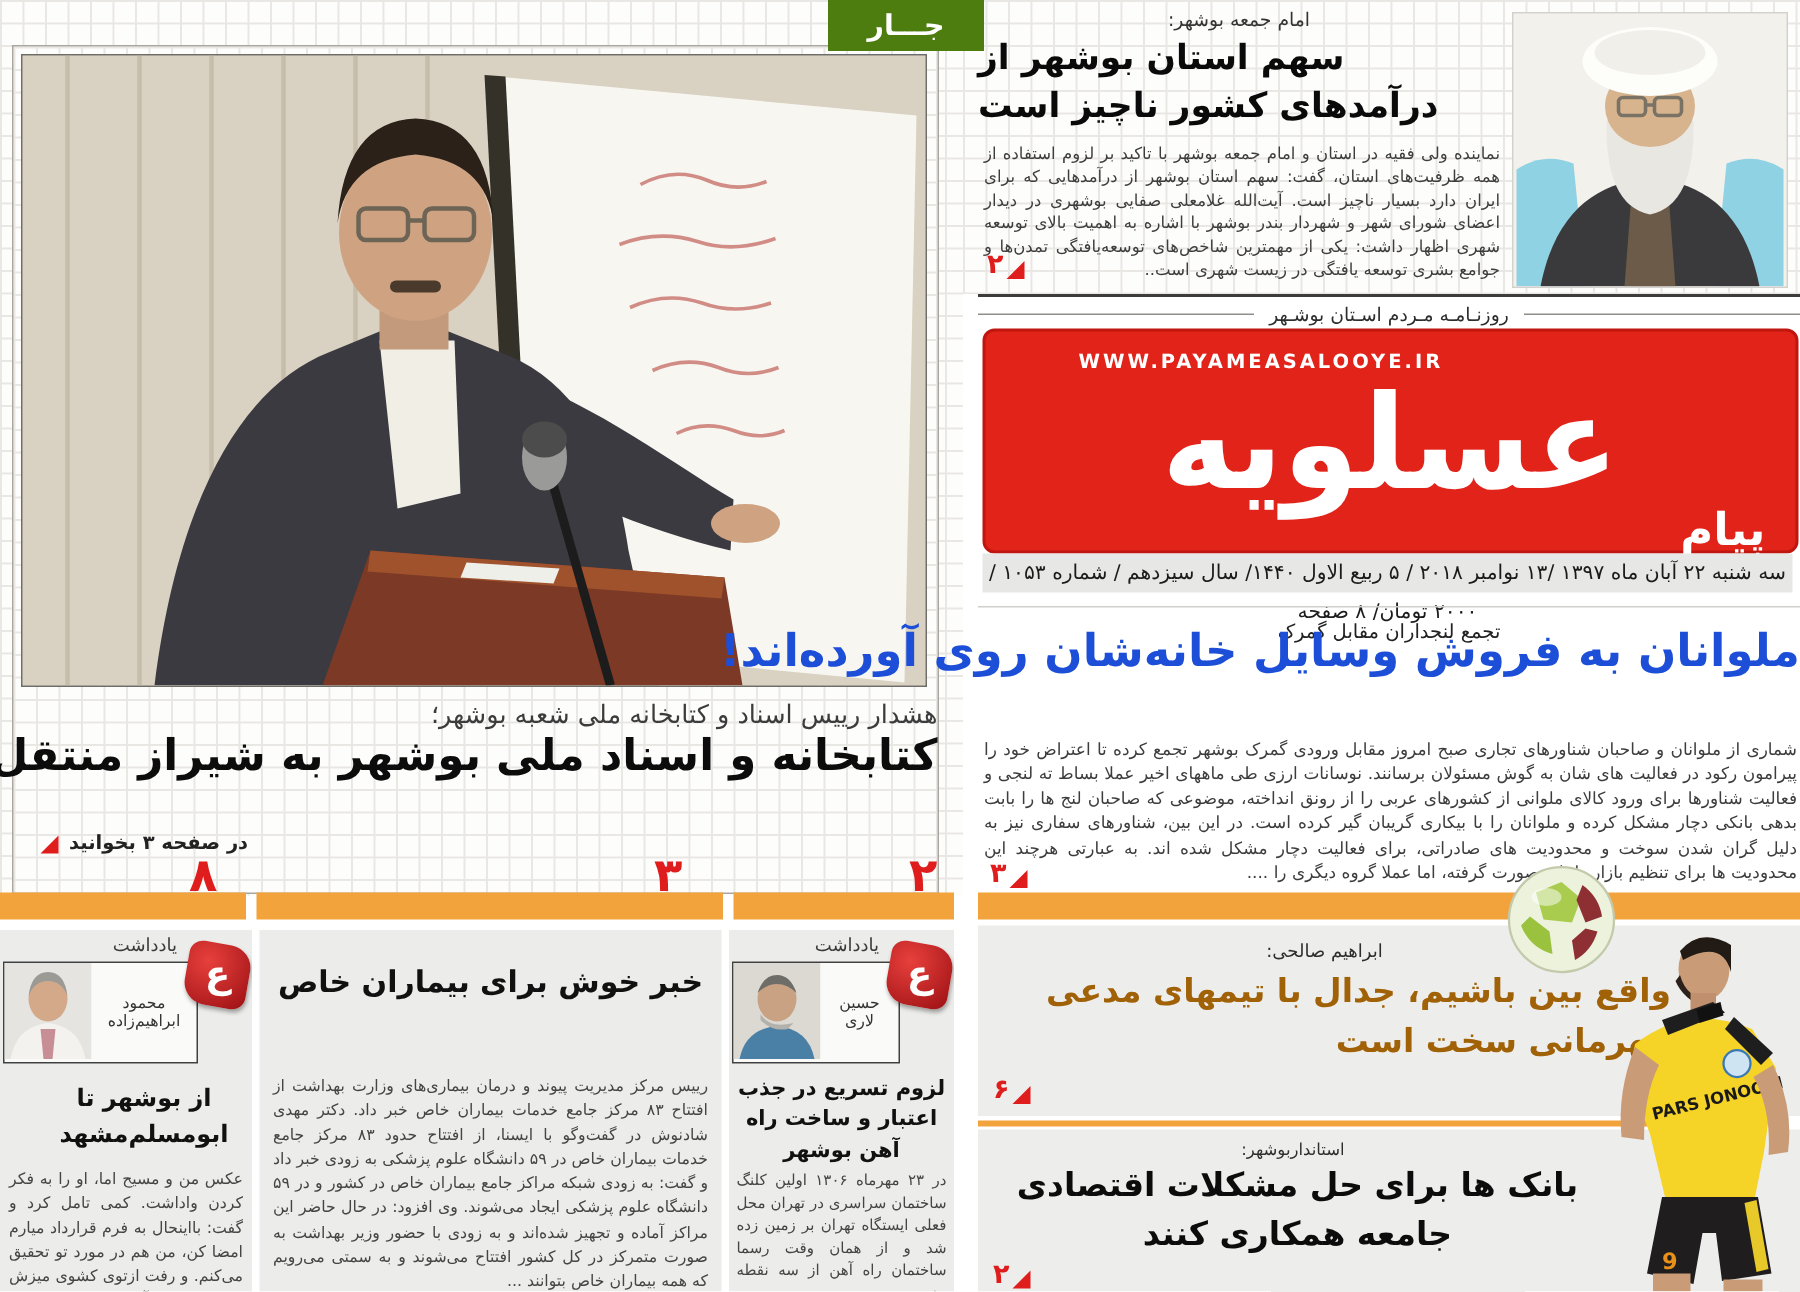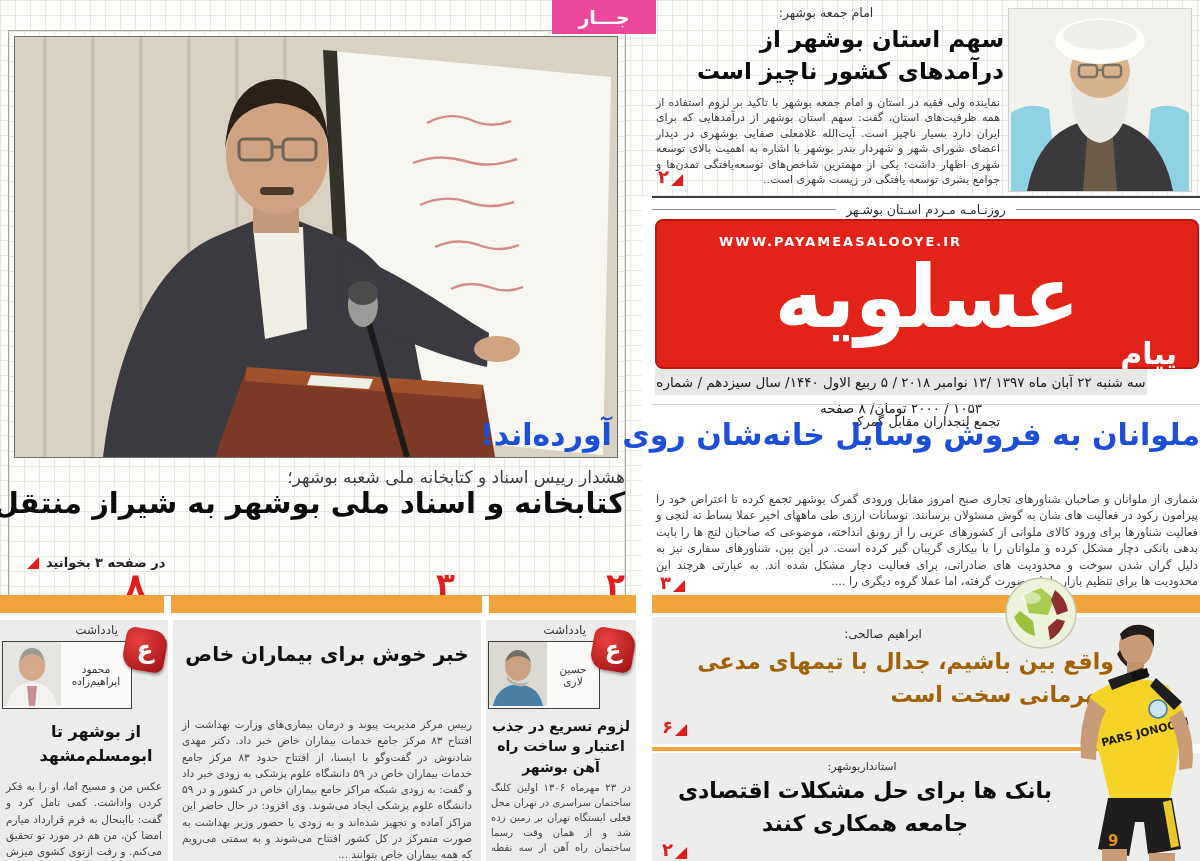--- a/index.html
+++ b/index.html
@@ -16,21 +16,21 @@
     background-size:15px 15px;
   }
   .rtl{direction:rtl;}
   .just{text-align:justify;text-justify:inter-word;}
 
   
   #grid-left{left:0;top:0;width:642px;height:597px;}
   #grid-right{left:642px;top:0;width:558px;height:196px;}
   #left-block{left:8px;top:30px;width:616px;height:564px;border:1px solid #aaa69f;}
   #photo-frame{left:5px;top:5px;width:602px;height:420px;border:1px solid #6e6d69;background:#d8d0c0;overflow:hidden;}
-  #corner-tab{left:552px;top:0;width:104px;height:34px;background:#ec4899;color:#fff;
+  #corner-tab{left:552px;top:0;width:104px;height:34px;background:#4d7c0f;color:#fff;
     font-weight:bold;font-size:19px;text-align:center;line-height:34px;z-index:9;}
   #lib-kicker{top:436px;left:0;width:100%;font-size:17px;color:#3c3c3c;}
   #lib-headline{top:455px;left:0;width:100%;text-align:center;font-size:29px;font-weight:bold;
     color:#0c0c0c;white-space:nowrap;letter-spacing:-0.5px;}
   #read-more{left:18px;top:524px;display:flex;align-items:center;gap:7px;direction:ltr;
     font-size:13px;font-weight:bold;color:#222;}
 
   
   .pmark{display:flex;align-items:flex-end;gap:2px;direction:ltr;color:#e01d1d;
     font-weight:bold;font-size:18px;line-height:18px;}
@@ -63,39 +63,39 @@
   #rail-headline{top:96px;font-size:14px;line-height:1.45;padding:0 3px;}
   #rail-body{top:160px;left:5px;right:5px;font-size:10px;line-height:1.5;color:#454545;}
   #health-headline{top:18px;font-size:20px;line-height:1.6;}
   #health-body{top:96px;left:9px;right:9px;font-size:10.5px;line-height:1.55;color:#454545;}
   #memoir-headline{top:100px;font-size:16px;line-height:1.5;margin-left:24px;}
   #memoir-body{top:158px;left:6px;right:6px;font-size:10.5px;line-height:1.55;color:#454545;}
 
   
   #imam-photo{right:8px;top:8px;width:182px;height:182px;border:1px solid #d2d1cd;background:#f3f1ec;overflow:hidden;}
   #imam-kicker{top:5px;right:200px;left:0;text-align:center;font-size:12.5px;color:#333;}
-  #imam-headline{top:23px;right:196px;left:0;text-align:right;font-size:23px;font-weight:bold;
+  #imam-headline{top:23px;right:196px;left:0;text-align:left;font-size:23px;font-weight:bold;
     line-height:1.4;color:#0a0a0a;}
   #imam-body{top:95px;right:200px;left:4px;font-size:11px;line-height:1.4;color:#3d3d3d;}
   #imam-mark{left:6px;top:168px;}
 
   #rule1{left:652px;top:196px;width:548px;border-top:2px solid #3c3c3a;}
   #tagline-row{left:652px;top:202px;width:548px;display:flex;align-items:center;gap:10px;direction:rtl;}
   .tag-ln{flex:1;border-top:1px solid #8f8f8a;}
   #tagline-text{font-size:12.5px;color:#2d2d2d;letter-spacing:1px;}
 
   
   #masthead{left:655px;top:219px;width:540px;height:146px;background:#e2231a;
     border:2px solid #bf160f;border-radius:8px;}
   #mh-url{position:absolute;top:13px;left:62px;color:#fff;font-weight:bold;font-size:13px;
     letter-spacing:2px;direction:ltr;}
   #mh-logo{position:absolute;top:22px;left:0;right:0;text-align:center;color:#fff;
     font-size:82px;font-weight:bold;line-height:108px;transform:scaleY(1.06);}
   #mh-sub{position:absolute;bottom:-4px;right:20px;color:#fff;font-size:30px;font-weight:bold;}
-  #date-strip{left:655px;top:369px;width:492px;height:26px;background:#e7e7e5;text-align:center;
+  #date-strip{left:655px;top:369px;width:540px;height:26px;background:#e7e7e5;text-align:center;
     line-height:26px;font-size:13.5px;color:#1b1b1b;}
 
   
   #main-story{left:652px;top:404px;width:548px;height:189px;border-top:1px solid #cfcfcb;}
   #ms-kicker{top:9px;left:0;width:100%;text-align:center;font-size:13px;color:#222;}
   #ms-headline{top:12px;left:0;width:100%;text-align:left;font-size:30px;font-weight:bold;
     letter-spacing:-1px;white-space:nowrap;color:#1d4ed8;}
   #ms-body{top:87px;left:4px;right:2px;font-size:11.3px;line-height:1.46;color:#3d3d3d;}
   #ms-mark{left:8px;bottom:2px;}
 

